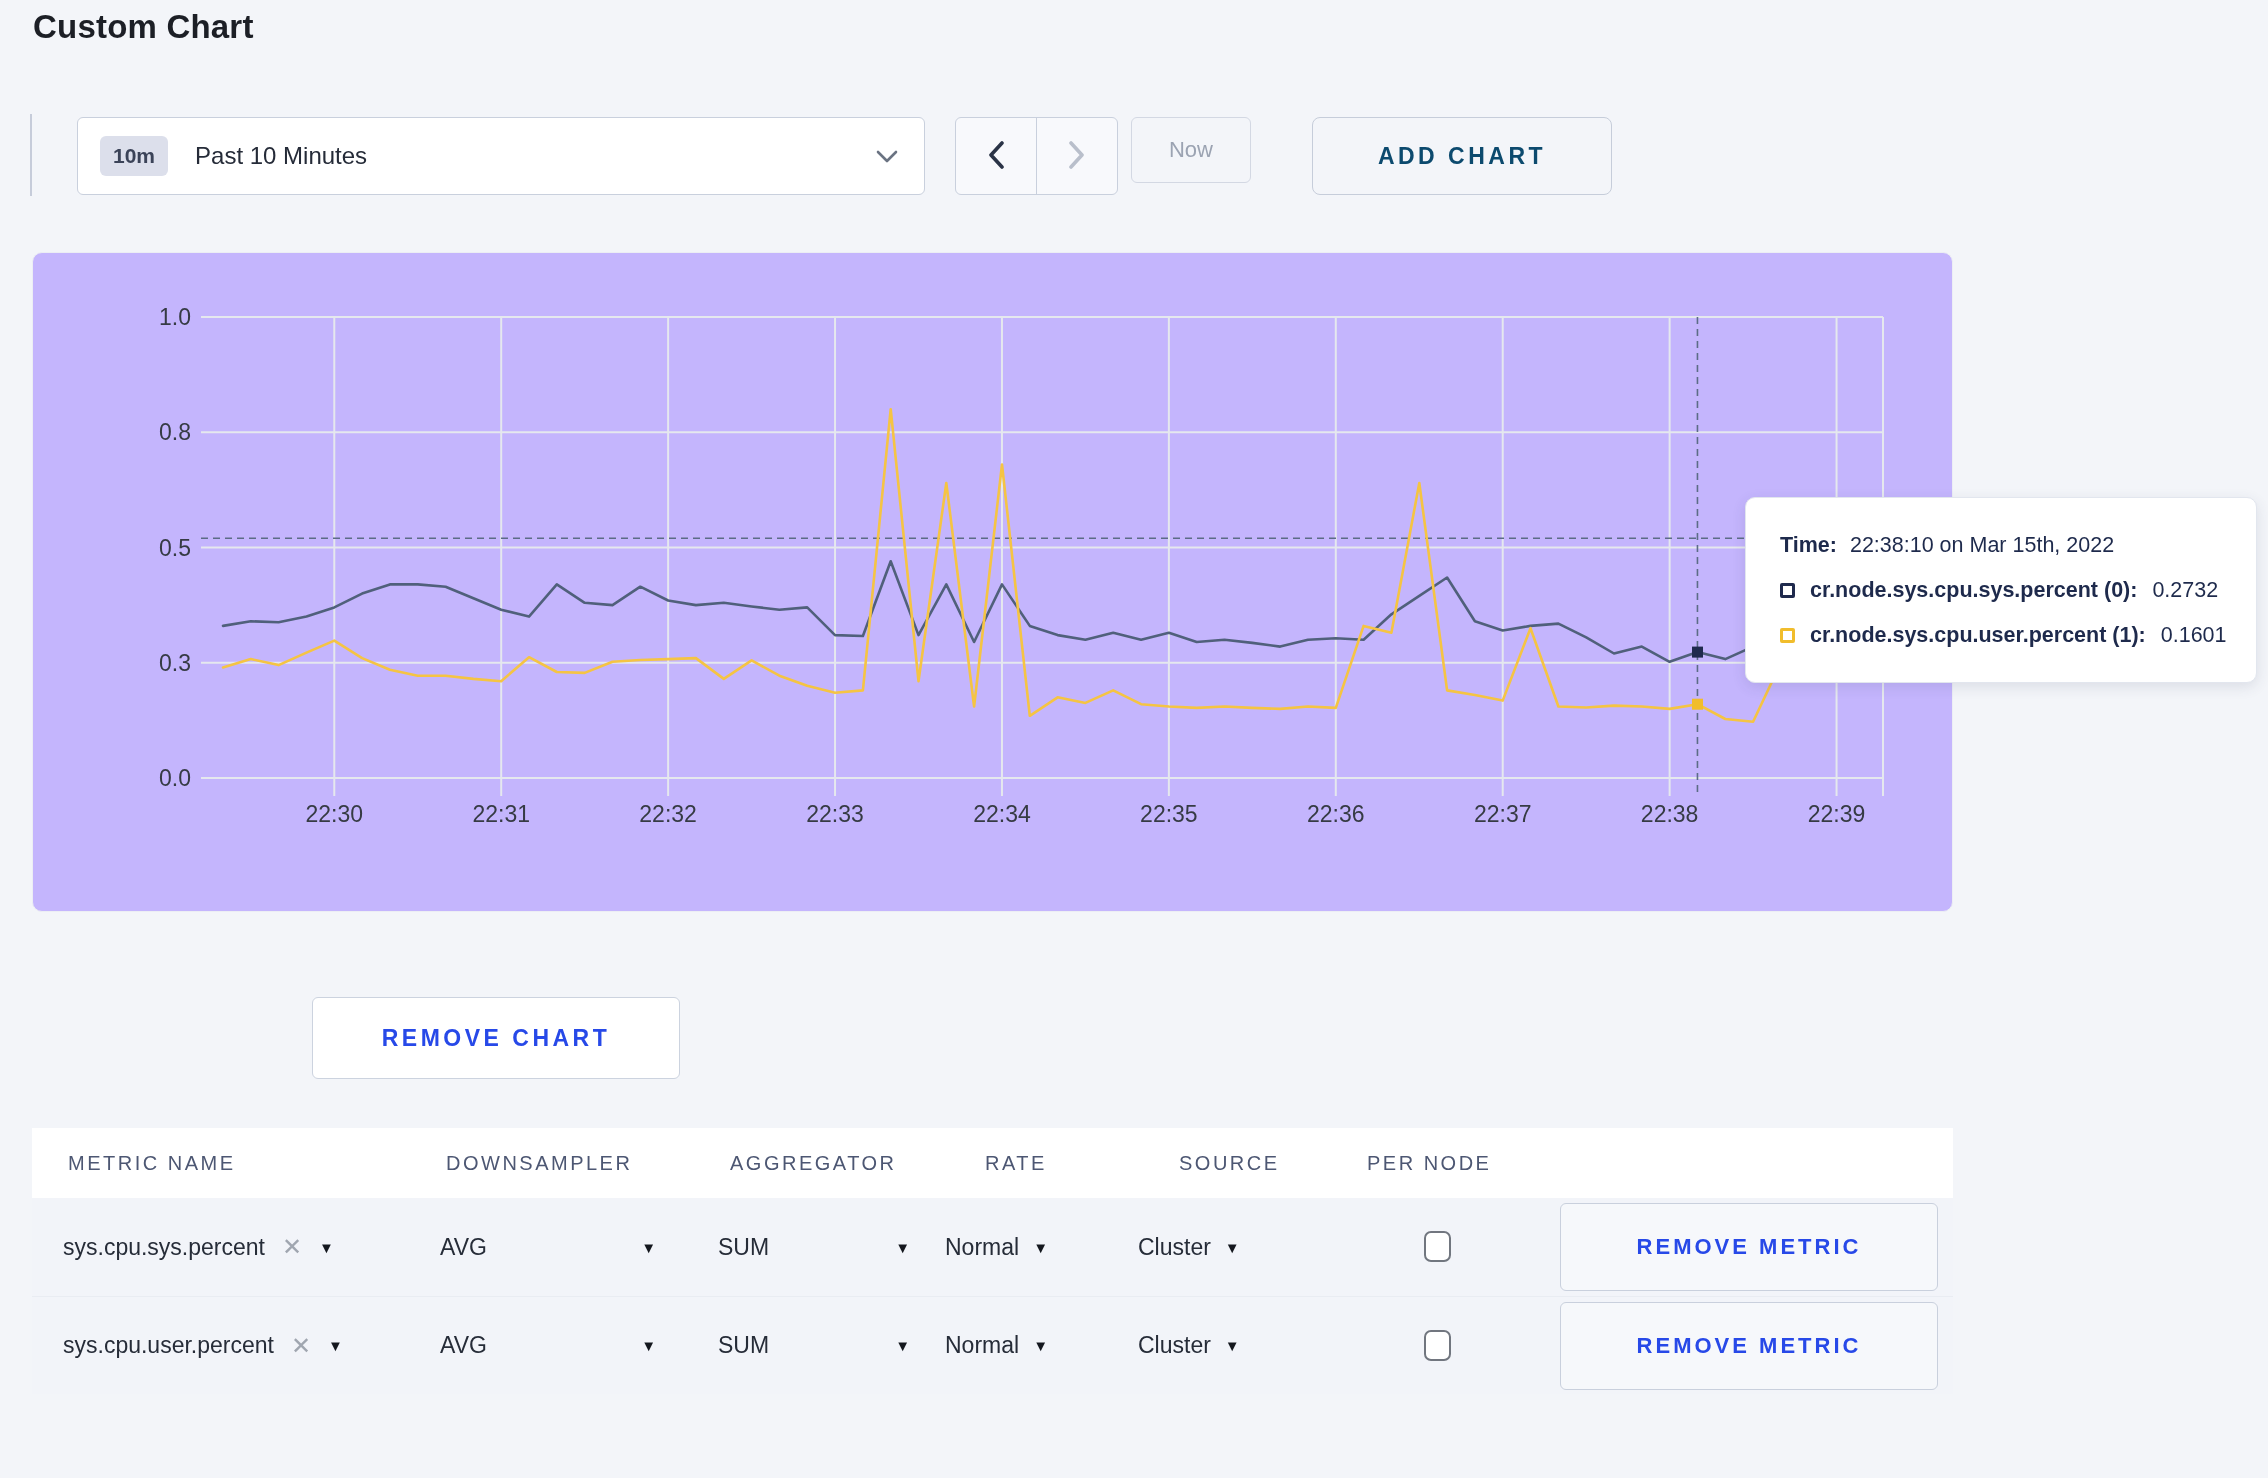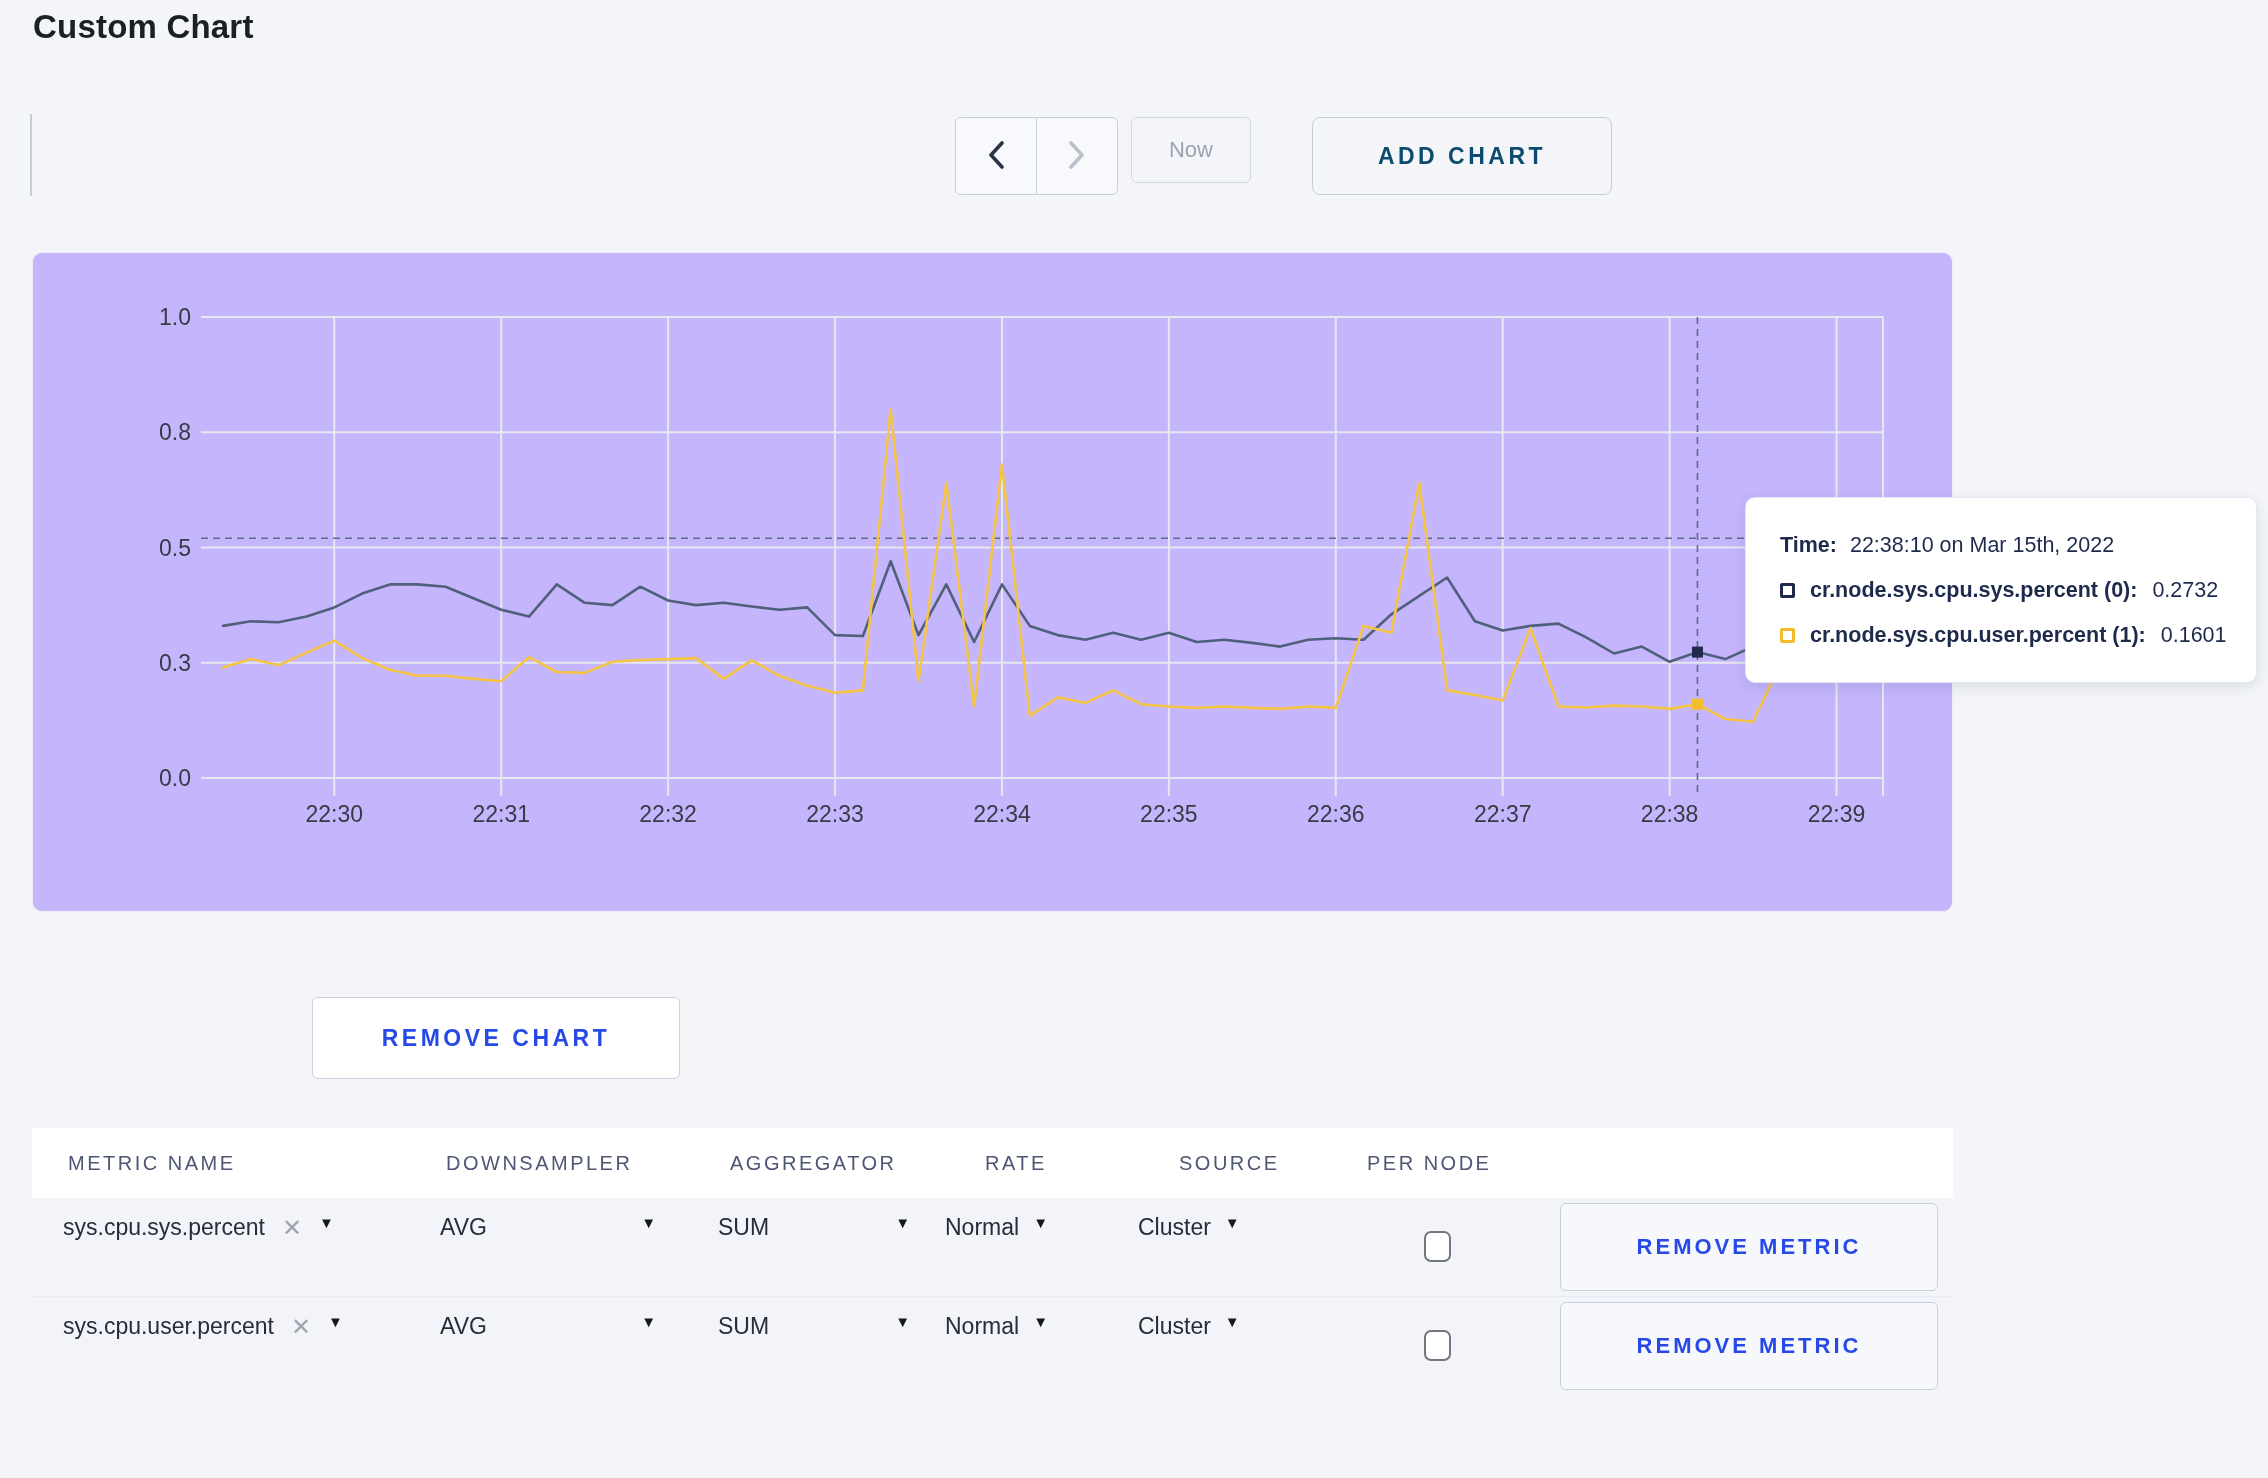--- a/index.html
+++ b/index.html
@@ -55,21 +55,21 @@
                border:1.5px solid #ccd3df; border-radius:6px; color:#2749e8; font-size:23px; font-weight:700;
                letter-spacing:3.5px; display:flex; align-items:center; justify-content:center; cursor:pointer; font-family:inherit; }
 
   
   .table-card { position:absolute; left:32px; top:1128px; width:1921px; }
   .thead { position:relative; height:70px; background:#fff; }
   .th { position:absolute; top:0; line-height:70px; font-size:20px; letter-spacing:2.5px; color:#4d5773;
         font-weight:500; white-space:nowrap; }
   .trow { position:relative; height:98px; background:#f2f4f9; }
   .trow + .trow { border-top:1px solid #e9ecf2; }
-  .cell { position:absolute; top:16px; height:100%; display:flex; font-size:23px; color:#262c38; }
+  .cell { position:absolute; top:0; height:100%; display:flex; align-items:center; font-size:23px; color:#262c38; }
   .c-metric { left:31px; gap:17px; cursor:pointer; }
   .x-glyph { font-size:24px; color:#a0a6b0; cursor:pointer; }
   .caret { font-size:15px; color:#14171e; }
   .cell-select { justify-content:space-between; cursor:pointer; }
   .checkbox { position:absolute; left:1392px; top:50%; margin-top:-16px; width:27px; height:31px; background:#fff;
               border:2px solid #71767f; border-radius:7px; cursor:pointer; }
   .row-action-btn { position:absolute; left:1528px; top:5px; width:378px; height:88px; background:#f6f8fb;
               border:1.5px solid #c9d0dd; border-radius:6px; color:#2749e8; font-size:22px; font-weight:700;
               letter-spacing:3px; display:flex; align-items:center; justify-content:center; cursor:pointer; font-family:inherit; }
   .add-metric-btn { position:absolute; left:40px; top:1400px; width:312px; height:76px; background:transparent;
@@ -78,20 +78,29 @@
 </style>
 </head>
 <body>
 
 <div class="stage">
 
   <h1 class="page-title">Custom Chart</h1>
 
   <div class="v-divider"></div>
 
+  <div class="time-select">
+    <span class="time-badge">10m</span>
+    <span class="time-label">Past 10 Minutes</span>
+    <span class="time-chev">
+      <svg width="22" height="13" viewBox="0 0 22 13">
+          <polyline points="2,2 11,11 20,2" fill="none" stroke="#6a7382" stroke-width="2.6" stroke-linecap="round" stroke-linejoin="round"></polyline>
+        </svg>
+    </span>
+  </div>
 
   <div class="nav-pair">
     <button class="nav-btn">
       <span>
         <svg width="18" height="28" viewBox="0 0 18 28">
             <polyline points="15,2 4,14 15,26" fill="none" stroke="#2b3447" stroke-width="3.6" stroke-linecap="round" stroke-linejoin="round"></polyline>
           </svg>
       </span>
     </button>
     <button class="nav-btn">

